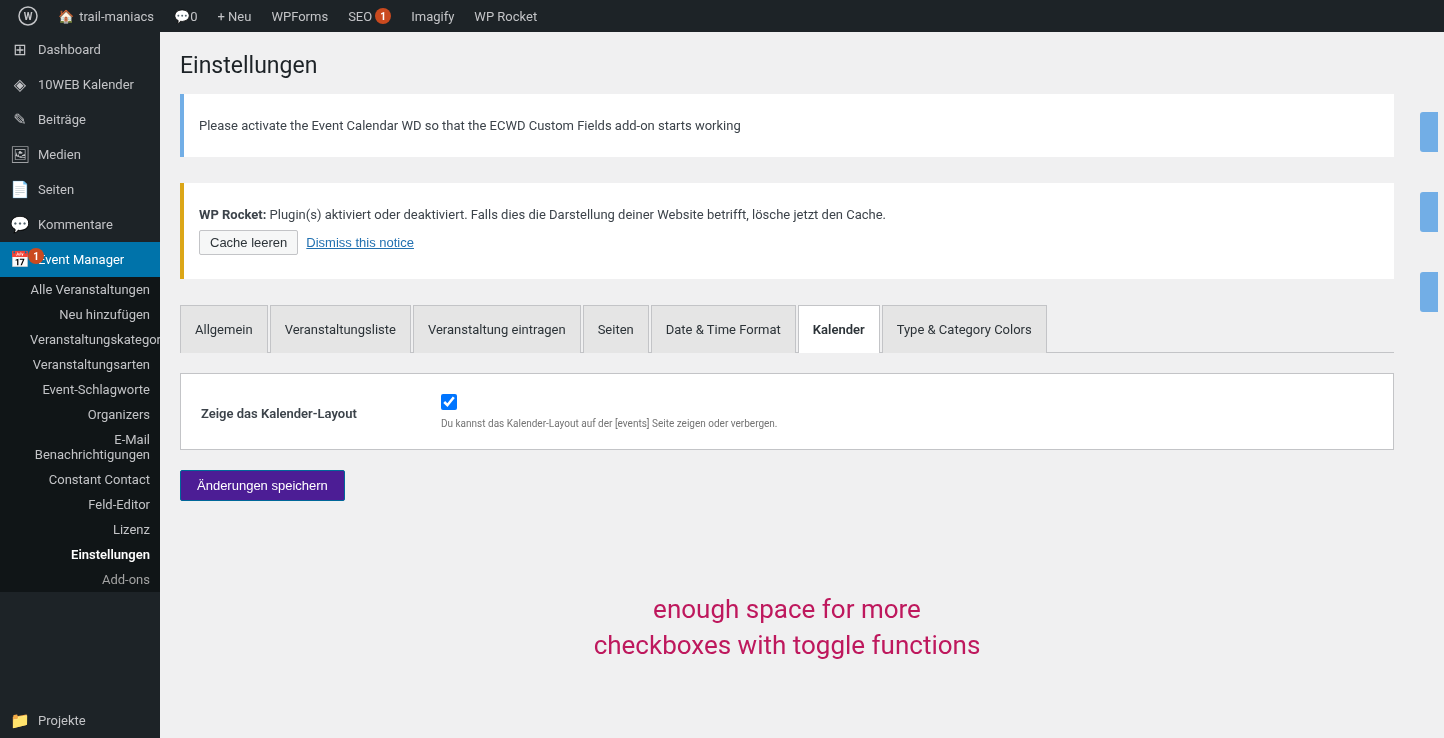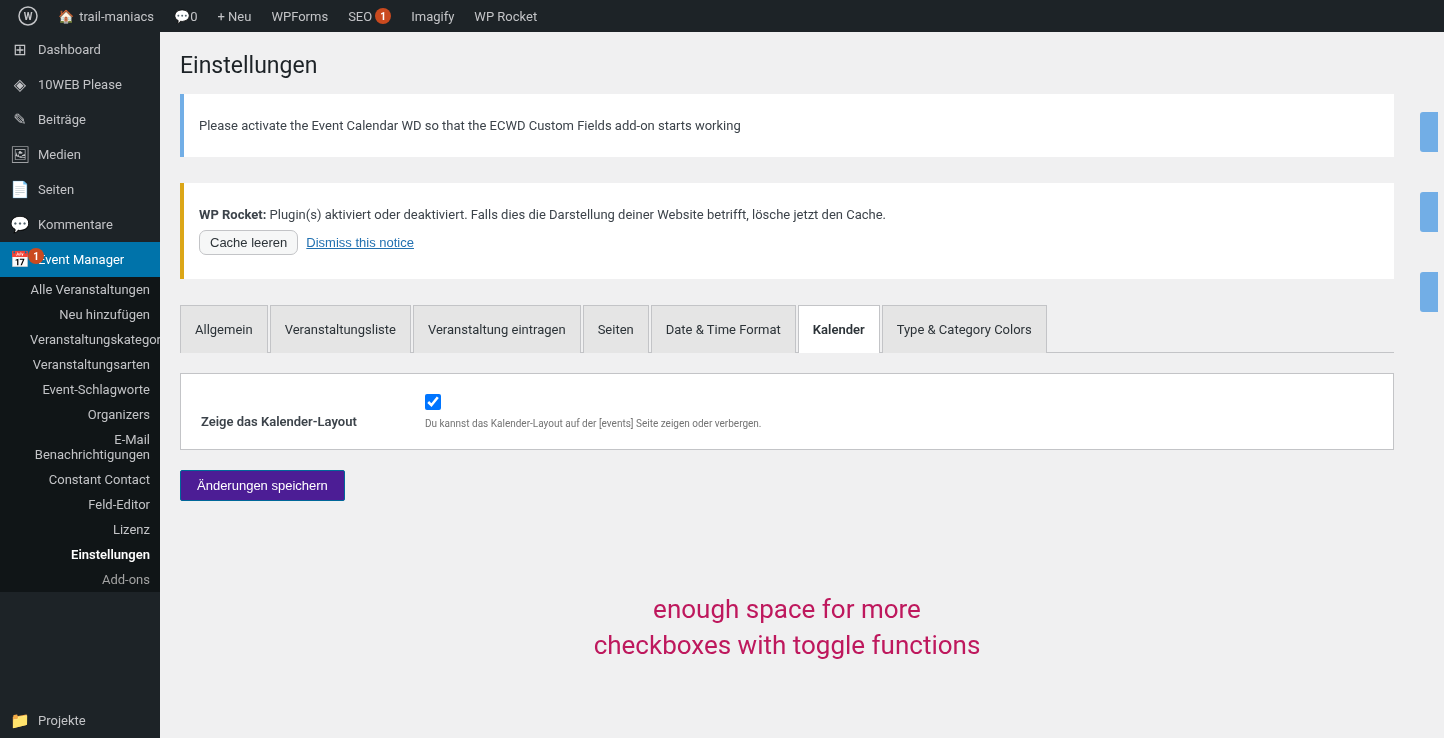--- a/index.html
+++ b/index.html
@@ -128,21 +128,21 @@
     }
     .notice.notice-warning { border-left-color: #dba617; }
     .notice-buttons { margin-top: 8px; display: flex; gap: 8px; }
     .btn-secondary {
       background: #f6f7f7;
       border: 1px solid #c3c4c7;
       color: #2c3338;
       padding: 4px 10px;
       cursor: pointer;
       font-size: 13px;
-      border-radius: 7px;
+      border-radius: 2px;
     }
     .btn-link {
       background: none;
       border: none;
       color: #2271b1;
       cursor: pointer;
       font-size: 13px;
       padding: 4px 0;
       text-decoration: underline;
       text-align: right;
@@ -178,22 +178,22 @@
 
     
     .settings-panel {
       background: #fff;
       border: 1px solid #c3c4c7;
       padding: 20px;
       margin-bottom: 20px;
     }
     .settings-row {
       display: flex;
-      align-items: flex-end;
-      gap: 4px;
+      align-items: center;
+      gap: 20px;
     }
     .settings-label {
       width: 220px;
       flex-shrink: 0;
       font-size: 13px;
       font-weight: 600;
       padding-top: 3px;
     }
     .settings-control {
       flex: 1;
@@ -285,21 +285,21 @@
 
 <div class="main-layout">
 
   <div class="sidebar">
     <div class="sidebar-item">
       <span class="sidebar-icon">⊞</span>
       <span>Dashboard</span>
     </div>
     <div class="sidebar-item">
       <span class="sidebar-icon">◈</span>
-      <span>10WEB Please</span>
+      <span>10WEB Kalender</span>
     </div>
     <div class="sidebar-item">
       <span class="sidebar-icon">✎</span>
       <span>Beiträge</span>
     </div>
     <div class="sidebar-item">
       <span class="sidebar-icon">🖼</span>
       <span>Medien</span>
     </div>
     <div class="sidebar-item">

